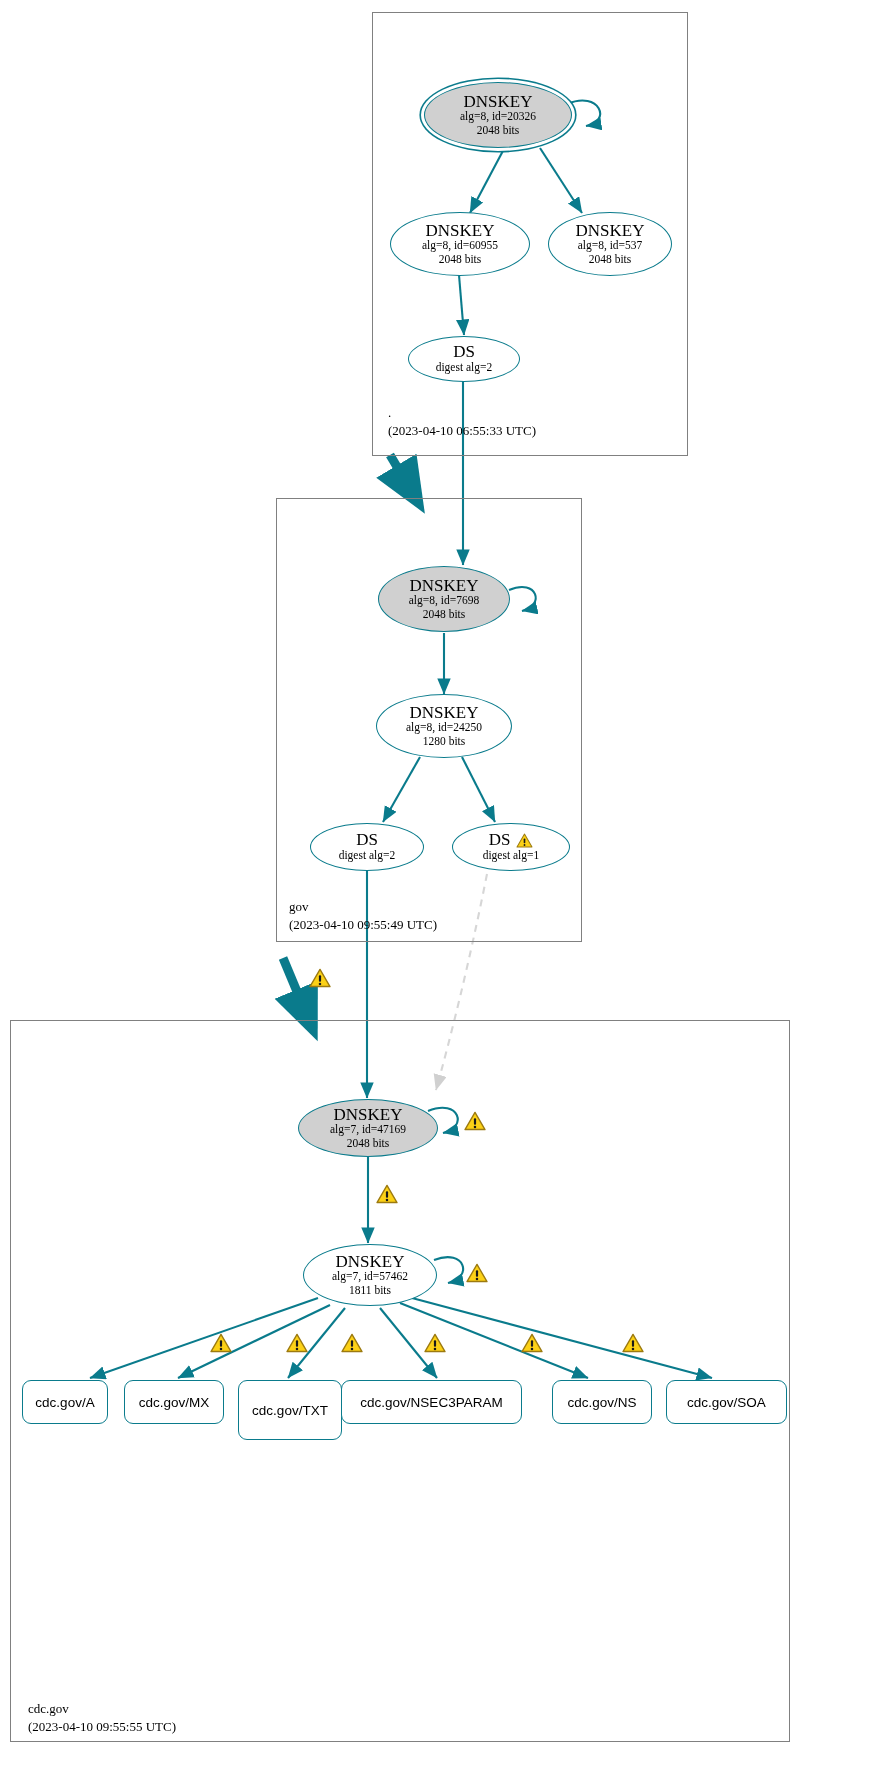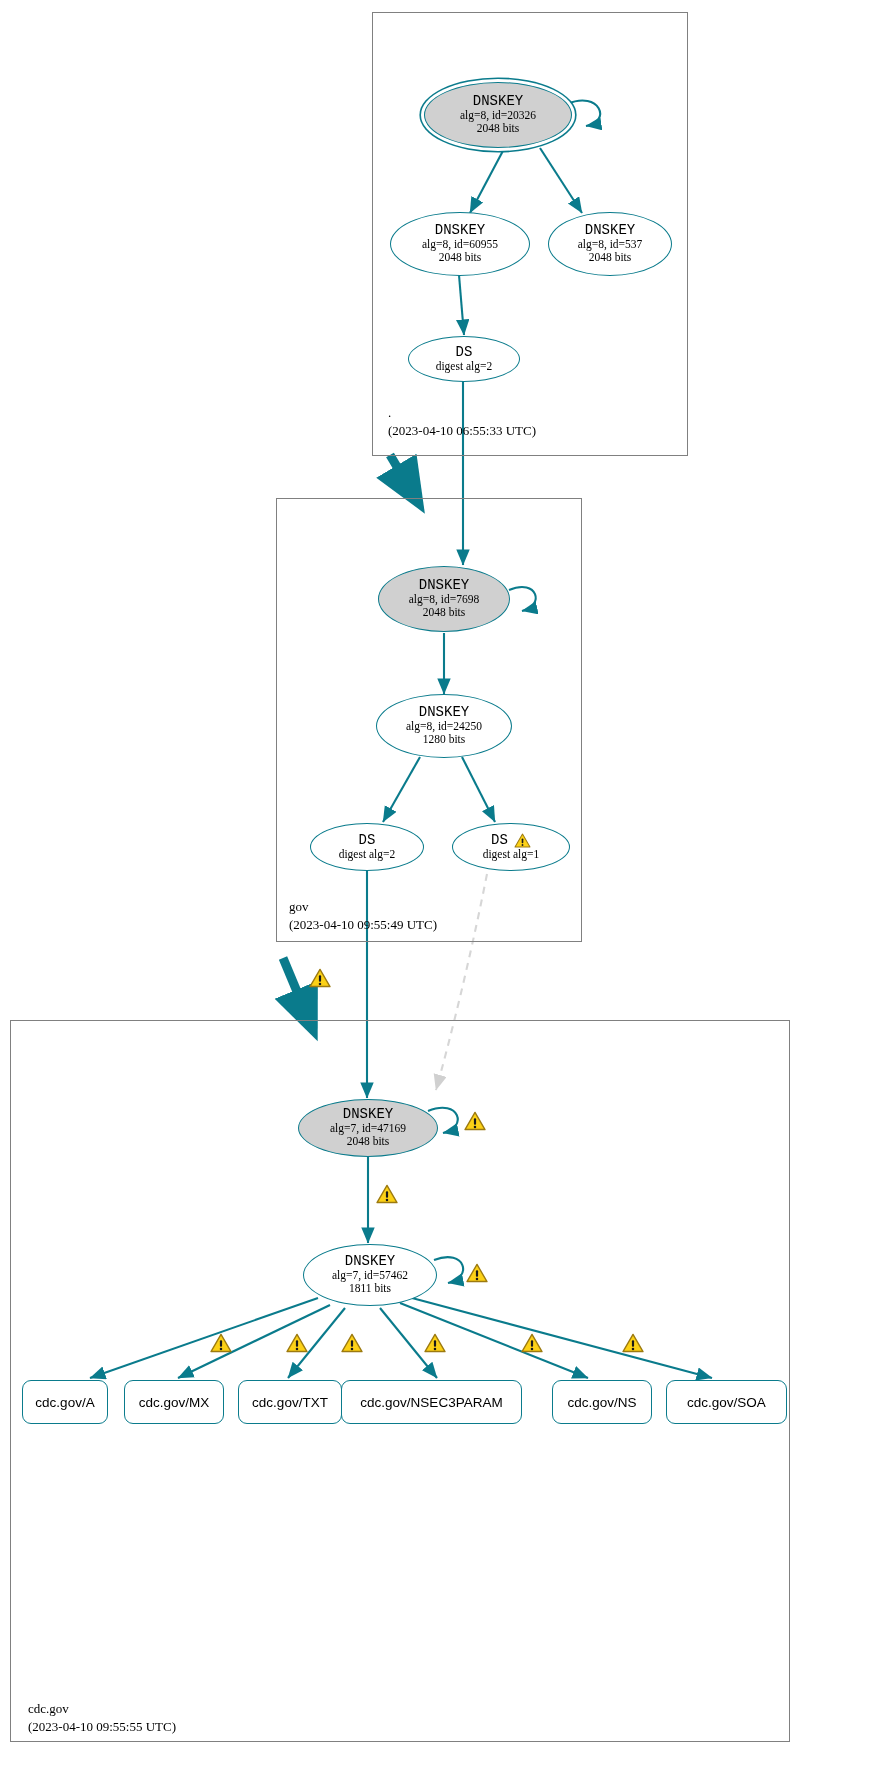--- a/index.html
+++ b/index.html
@@ -53,22 +53,22 @@
     border-radius: 50%;
     background: #ffffff;
   }
   .ellipse.secure {
     background: #d0d0d0;
   }
   .ellipse.anchor {
     box-shadow: 0 0 0 3px #ffffff, 0 0 0 4.6px #0a7b8c;
   }
   .n-title {
-    font-family: Liberation Mono, monospace;
-    font-size: 14px;
+    font-family: Liberation Serif, serif;
+    font-size: 17px;
     line-height: 1.05;
   }
   .n-sub {
     font-family: "Liberation Serif", serif;
     font-size: 11.5px;
     line-height: 1.18;
   }
   .rrset {
     position: absolute;
     border: 1.6px solid #0a7b8c;
@@ -318,21 +318,21 @@
     <circle cx="12" cy="17.5" r="1.4" fill="#1a1a1a"></circle>
   </svg>
 </span>
 
 <div class="rrset" style="left:22px; top:1380px; width:86px; height:44px;">
   <span>cdc.gov/A</span>
 </div>
 <div class="rrset" style="left:124px; top:1380px; width:100px; height:44px;">
   <span>cdc.gov/MX</span>
 </div>
-<div class="rrset" style="left:238px; top:1380px; width:104px; height:44px;">
+<div class="rrset" style="left:238px; top:1380px; width:104px; height:60px;">
   <span>cdc.gov/TXT</span>
 </div>
 <div class="rrset" style="left:341px; top:1380px; width:181px; height:44px;">
   <span>cdc.gov/NSEC3PARAM</span>
 </div>
 <div class="rrset" style="left:552px; top:1380px; width:100px; height:44px;justify-content:center;">
   <span>cdc.gov/NS</span>
 </div>
 <div class="rrset" style="left:666px; top:1380px; width:121px; height:44px;">
   <span>cdc.gov/SOA</span>

